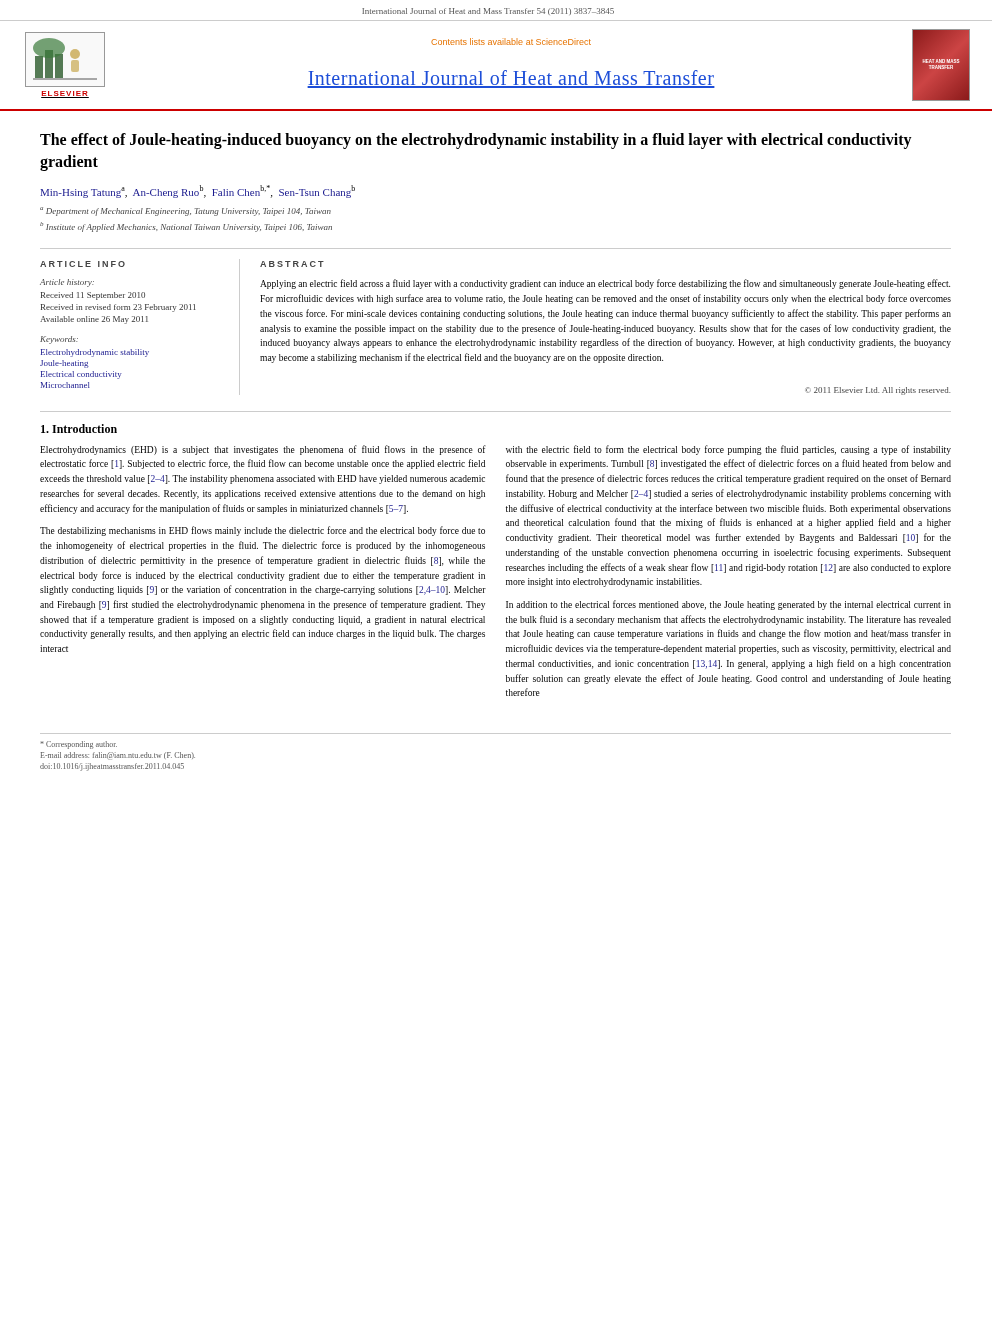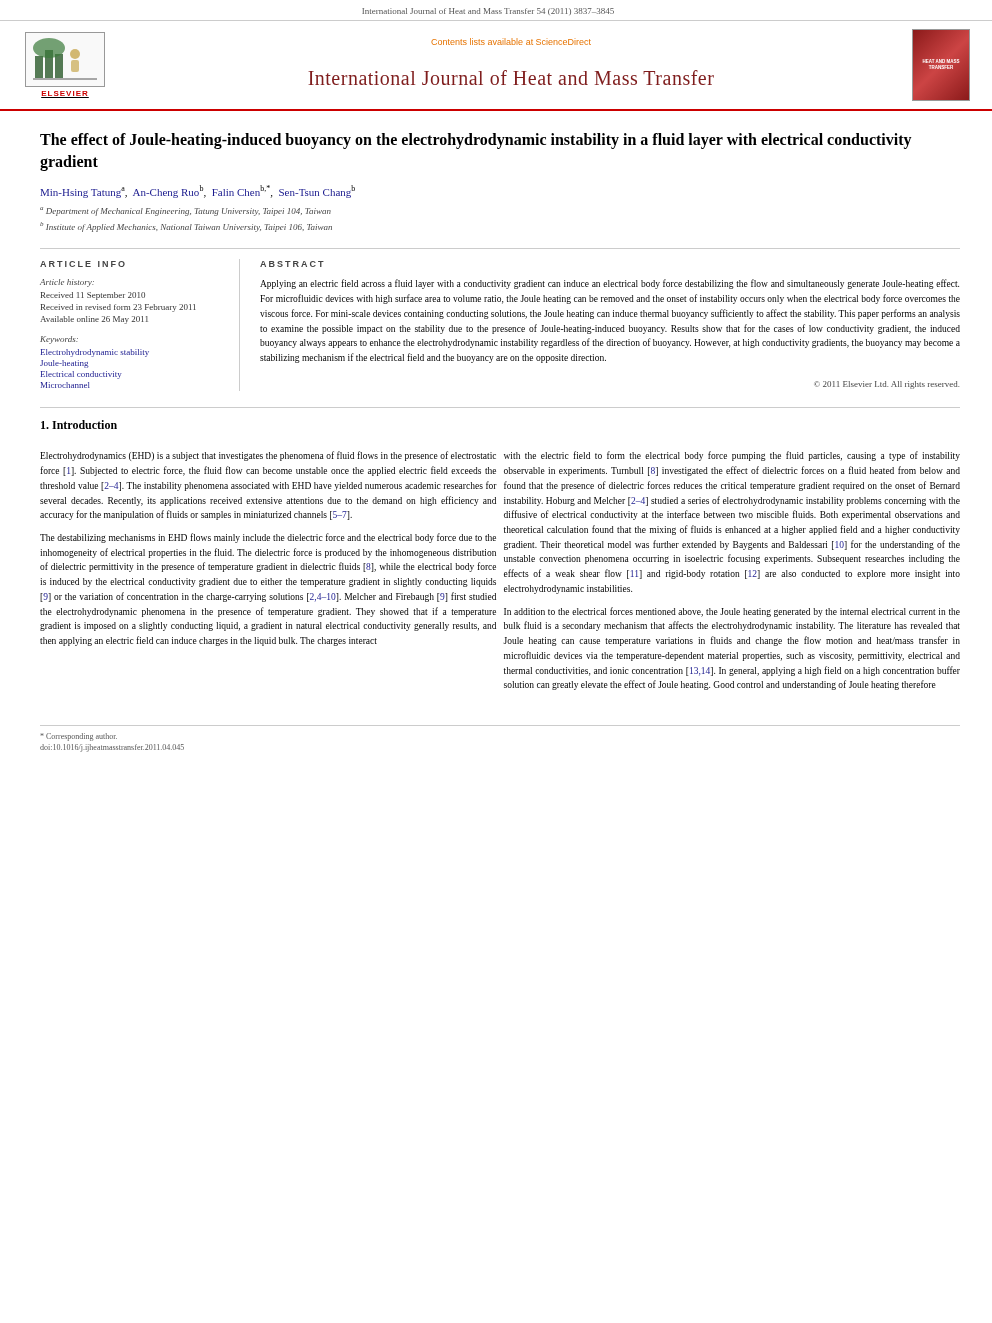--- a/index.html
+++ b/index.html
@@ -67,24 +67,25 @@
       color: #555;
       margin-bottom: 20px;
     }
     .sciencedirect-link span {
       color: #e67300;
       font-family: Arial, sans-serif;
     }
     .journal-title-main {
       font-size: 20px;
       font-family: 'Times New Roman', Times, serif;
-      color: #7f1d1d;
+      color: #1d4ed8;
       font-weight: normal;
       letter-spacing: 0.5px;
       margin-bottom: 4px;
+      text-decoration: underline;
     }
     .journal-homepage {
       font-size: 9px;
       color: #555;
     }
     .journal-homepage span {
       color: #e67300;
     }
 
     .journal-cover {
@@ -106,21 +107,21 @@
       font-size: 4.5px;
       color: #fff;
       text-align: center;
       line-height: 1.3;
       font-weight: bold;
       font-family: Arial, sans-serif;
     }
 
     
     .article-content {
-      padding: 18px 32px 18px 40px;
+      padding: 18px 41px 18px 40px;
     }
 
     
     .article-title {
       font-size: 16px;
       font-weight: bold;
       line-height: 1.4;
       margin-bottom: 10px;
       color: #000;
     }
@@ -212,39 +213,39 @@
       font-size: 9.5px;
       line-height: 1.55;
       color: #000;
       text-align: justify;
     }
 
     .copyright-line {
       font-size: 9px;
       text-align: right;
       color: #444;
-      margin-top: 13px;
+      margin-top: 19px;
     }
 
     
     .article-body {
       display: flex;
-      gap: 7px;
+      gap: 20px;
     }
     .body-col-left {
       flex: 1;
     }
     .body-col-right {
       flex: 1;
     }
 
     .section-number {
       font-size: 12px;
       font-weight: bold;
-      margin-bottom: 16px;
+      margin-bottom: 6px;
       color: #000;
     }
 
     .body-text {
       font-size: 9.5px;
       line-height: 1.55;
       color: #000;
       text-align: justify;
       margin-bottom: 8px;
     }
@@ -368,16 +369,17 @@
         with the electric field to form the electrical body force pumping the fluid particles, causing a type of instability observable in experiments. Turnbull [<span class="ref">8</span>] investigated the effect of dielectric forces on a fluid heated from below and found that the presence of dielectric forces reduces the critical temperature gradient required on the onset of Bernard instability. Hoburg and Melcher [<span class="ref">2–4</span>] studied a series of electrohydrodynamic instability problems concerning with the diffusive of electrical conductivity at the interface between two miscible fluids. Both experimental observations and theoretical calculation found that the mixing of fluids is enhanced at a higher applied field and a higher conductivity gradient. Their theoretical model was further extended by Baygents and Baldessari [<span class="ref">10</span>] for the understanding of the unstable convection phenomena occurring in isoelectric focusing experiments. Subsequent researches including the effects of a weak shear flow [<span class="ref">11</span>] and rigid-body rotation [<span class="ref">12</span>] are also conducted to explore more insight into electrohydrodynamic instabilities.
       </p>
       <p class="body-text">
         In addition to the electrical forces mentioned above, the Joule heating generated by the internal electrical current in the bulk fluid is a secondary mechanism that affects the electrohydrodynamic instability. The literature has revealed that Joule heating can cause temperature variations in fluids and change the flow motion and heat/mass transfer in microfluidic devices via the temperature-dependent material properties, such as viscosity, permittivity, electrical and thermal conductivities, and ionic concentration [<span class="ref">13,14</span>]. In general, applying a high field on a high concentration buffer solution can greatly elevate the effect of Joule heating. Good control and understanding of Joule heating therefore
       </p>
     </div>
   </div>
 
   <div class="footnote-area">
     <div class="footnote-text">* Corresponding author.</div>
+    <div class="footnote-text">E-mail address: falin@iam.ntu.edu.tw (F. Chen).</div>
     <div class="footnote-text">doi:10.1016/j.ijheatmasstransfer.2011.04.045</div>
   </div>
 
 </div>
 
 </body></html>

